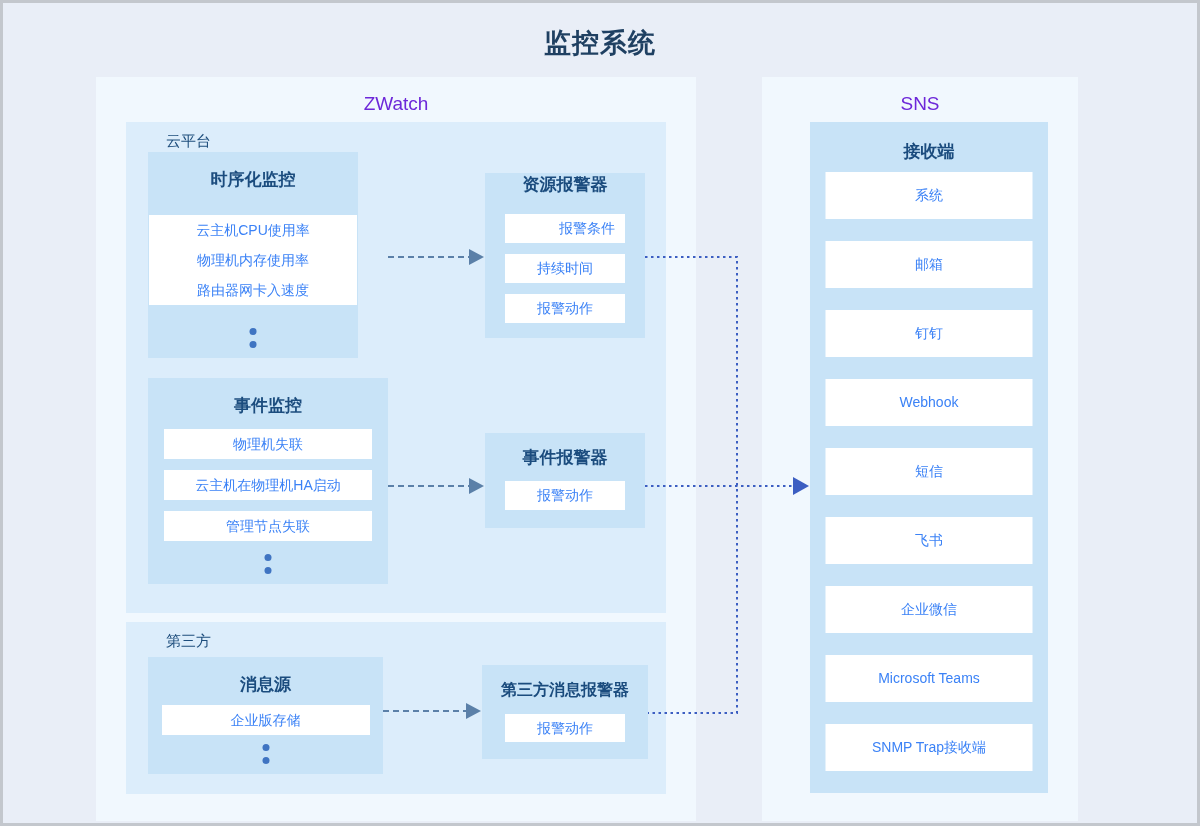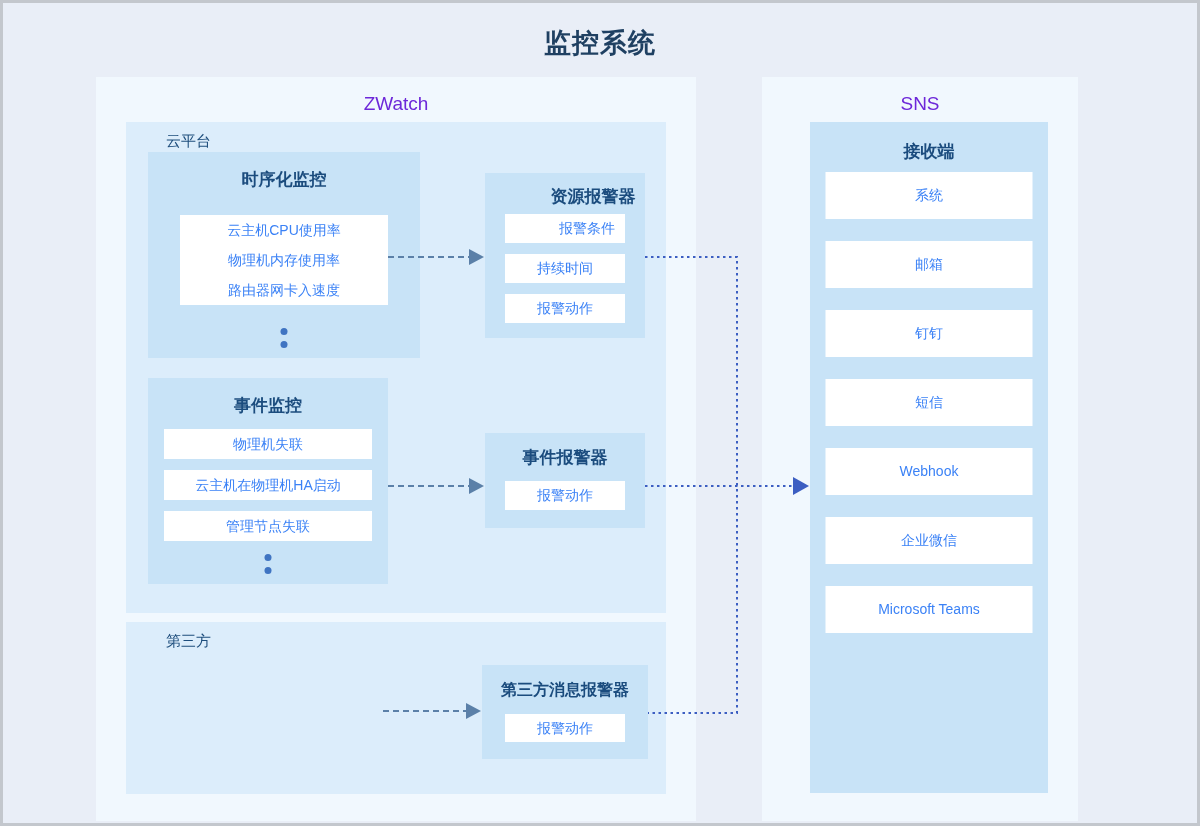--- a/index.html
+++ b/index.html
@@ -58,21 +58,21 @@
   <div class="diagram-title">监控系统</div>
 
   <div class="container" style="left:93px; top:74px; width:600px; height:744px;">
     <div class="container-label">ZWatch</div>
   </div>
 
   <div class="group" style="left:123px; top:119px; width:540px; height:491px;">
     <div class="group-label">云平台</div>
   </div>
 
-  <div class="box" style="left:145px; top:149px; width:272px; height:206px;">
+  <div class="box" style="left:145px; top:149px; width:210px; height:206px;">
     <div class="box-title" style="top:16px;">时序化监控</div>
     <div class="rows" style="top:63px; width:208px; gap:0;">
       <div class="row" style="height:30px; line-height:30px;">云主机CPU使用率</div>
       <div class="row" style="height:30px; line-height:30px;">物理机内存使用率</div>
       <div class="row" style="height:30px; line-height:30px;">路由器网卡入速度</div>
     </div>
     <div class="dots">
       <span class="dot"></span>
       <span class="dot"></span>
     </div>
@@ -88,23 +88,33 @@
     <div class="dots">
       <span class="dot"></span>
       <span class="dot"></span>
     </div>
   </div>
 
   <div class="group" style="left:123px; top:619px; width:540px; height:172px;">
     <div class="group-label">第三方</div>
   </div>
 
+  <div class="box" style="left:145px; top:654px; width:235px; height:117px;">
+    <div class="box-title" style="top:16px;">消息源</div>
+    <div class="rows" style="top:48px; width:208px;">
+      <div class="row" style="height:30px; line-height:30px;">企业版存储</div>
+    </div>
+    <div class="dots">
+      <span class="dot"></span>
+      <span class="dot"></span>
+    </div>
+  </div>
 
   <div class="box" style="left:482px; top:170px; width:160px; height:165px;">
-    <div class="box-title" style="top:12px;margin-left:28px;">资源报警器</div>
+    <div class="box-title" style="top:0;">资源报警器</div>
     <div class="rows" style="top:41px; width:120px; gap:11px;">
       <div class="row" style="height:29px; line-height:29px;padding-left:44px;">报警条件</div>
       <div class="row" style="height:29px; line-height:29px;">持续时间</div>
       <div class="row" style="height:29px; line-height:29px;">报警动作</div>
     </div>
   </div>
 
   <div class="box" style="left:482px; top:430px; width:160px; height:95px;">
     <div class="box-title" style="top:13px;">事件报警器</div>
     <div class="rows" style="top:48px; width:120px;">
@@ -122,24 +132,26 @@
   <div class="container" style="left:759px; top:74px; width:316px; height:744px;">
     <div class="container-label">SNS</div>
   </div>
 
   <div class="box" style="left:807px; top:119px; width:238px; height:671px;">
     <div class="box-title" style="top:18px;">接收端</div>
     <div class="rows" style="top:50px; width:207px; gap:22px;">
       <div class="row" style="height:47px; line-height:47px;">系统</div>
       <div class="row" style="height:47px; line-height:47px;">邮箱</div>
       <div class="row" style="height:47px; line-height:47px;">钉钉</div>
+      <div class="row" style="height:47px; line-height:47px;">Webhook</div>
       <div class="row" style="height:47px; line-height:47px;">短信</div>
-      <div class="row" style="height:47px; line-height:47px;">Webhook</div>
+      <div class="row" style="height:47px; line-height:47px;">飞书</div>
       <div class="row" style="height:47px; line-height:47px;">企业微信</div>
       <div class="row" style="height:47px; line-height:47px;text-align:center;">Microsoft Teams</div>
+      <div class="row" style="height:47px; line-height:47px;">SNMP Trap接收端</div>
     </div>
   </div>
 
   <svg class="flow-svg" viewBox="0 0 1194 820">
 
     <g>
       <line x1="385" y1="254" x2="467" y2="254" stroke-width="2" stroke-dasharray="6 4" stroke="#5b80a8"></line>
       <polygon points="466,246 481,254 466,262" fill="#5b80a8"></polygon>
     </g>
 

